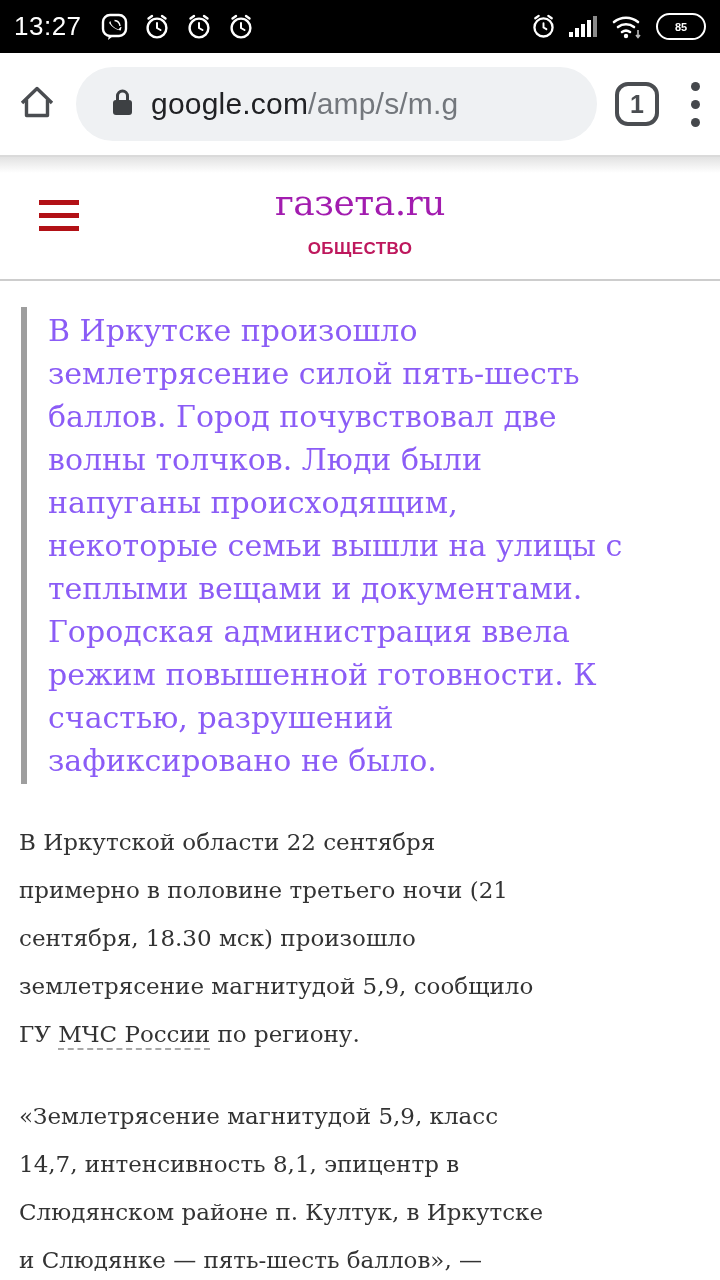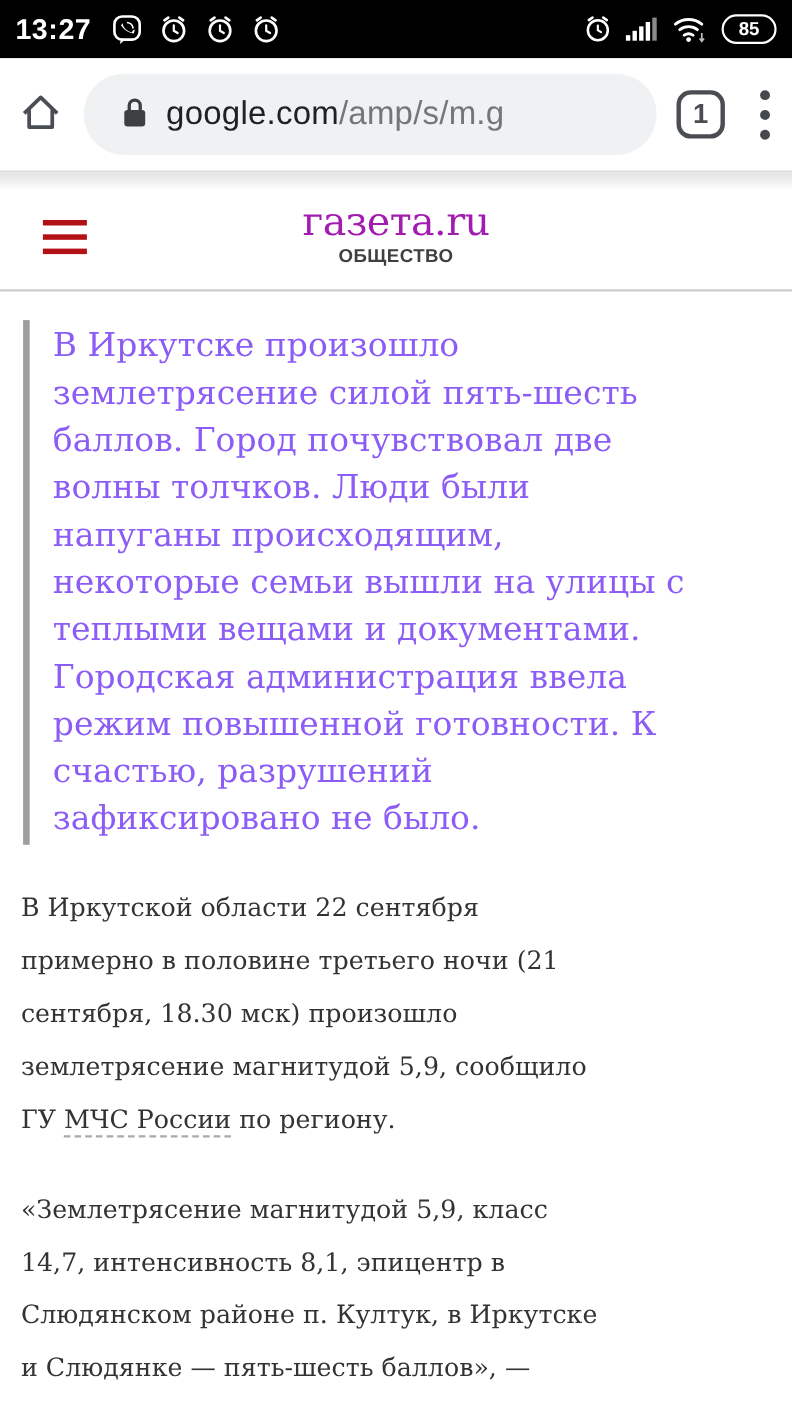--- a/index.html
+++ b/index.html
@@ -9,26 +9,26 @@
   }
   .screen{width:720px;height:1280px;display:flex;flex-direction:column;overflow:hidden;}
 
   
   .status-bar{
     height:53px;background:#000;color:#fff;flex:0 0 auto;
     display:flex;align-items:center;padding:0 14px;box-sizing:border-box;
   }
   .sb-left{display:flex;align-items:center;gap:14px;flex:1;}
   .sb-right{display:flex;align-items:center;gap:11px;}
-  .sb-time{font-size:26px;font-weight:bold;letter-spacing:0.5px;margin-right:4px;}
+  .sb-time{font-size:26px;font-weight:normal;letter-spacing:0.5px;margin-right:4px;}
   .sb-icon{display:block;}
   .battery{
     min-width:50px;height:27px;border:2.5px solid #fff;border-radius:14px;
     display:flex;align-items:center;justify-content:center;box-sizing:border-box;
-    font-size:17px;font-weight:bold;padding:0 6px;
+    font-size:11px;font-weight:bold;padding:0 6px;
   }
 
   
   .toolbar{
     height:104px;background:#fff;flex:0 0 auto;display:flex;align-items:center;
     padding:12px 16px;box-sizing:border-box;border-bottom:2px solid #dadada;
   }
   .omnibox{
     flex:1;height:74px;background:#eff1f3;border-radius:37px;margin:0 18px;
     display:flex;align-items:center;padding:0 10px 0 34px;overflow:hidden;box-sizing:border-box;
@@ -52,21 +52,21 @@
 
   .site-header{position:relative;padding:10px 0 12px;text-align:center;}
   .hamburger{position:absolute;left:39px;top:27px;width:40px;cursor:pointer;}
   .hamburger i{display:block;height:5px;background:#b21116;margin-bottom:8px;}
   .hamburger i:last-child{margin-bottom:0;}
   .logo{
     font-family:"DejaVu Serif",serif;font-size:36px;line-height:40px;color:#a21caf;
     letter-spacing:-0.5px;
   }
   .section{
-    font-size:17px;font-weight:bold;color:#404040;letter-spacing:0.4px;margin-top:0;
+    font-size:17px;font-weight:bold;color:#be185d;letter-spacing:0.4px;margin-top:16px;
   }
   .header-divider{border:none;border-top:2px solid #cdcdcd;margin:8px 0 0;}
 
   article{font-family:"DejaVu Serif",serif;}
   .lead{
     margin:26px 20px 0 21px;border-left:6px solid #9e9e9e;padding:2px 0 2px 21px;
     font-size:30px;line-height:43px;color:#8b5cf6;white-space:pre-line;
   }
   .body-p{
     margin:34px 20px 0 19px;font-size:23px;line-height:48px;color:#333333;

